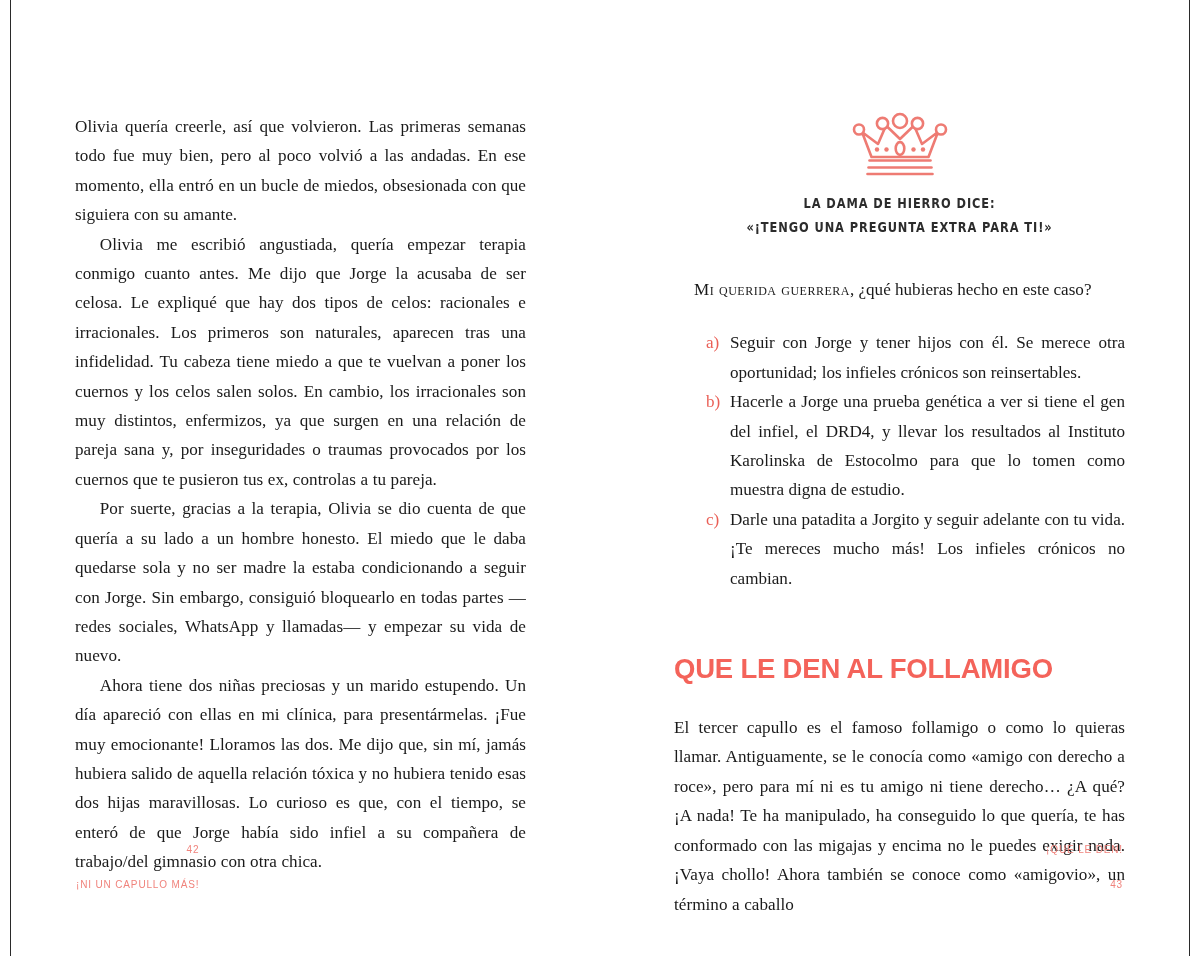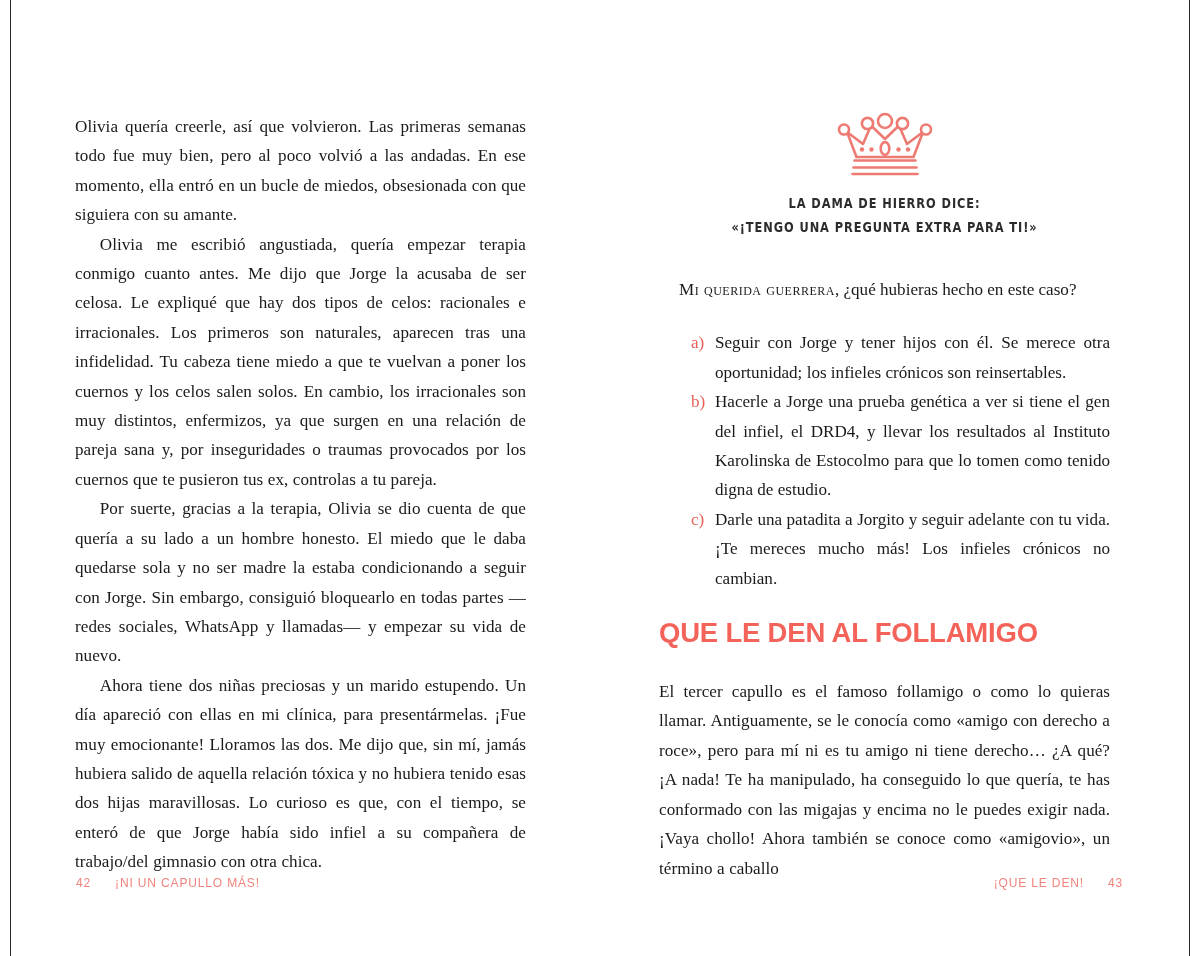--- a/index.html
+++ b/index.html
@@ -46,21 +46,21 @@
     height: 956px;
     box-sizing: border-box;
   }
   .page-body {
     position: absolute;
     top: 112px;
     width: 451px;
     height: 700px;
   }
   .page.verso .page-body { left: 75px; }
-  .page.recto .page-body { left: 59px; }
+  .page.recto .page-body { left: 74px; }
 
   
   p.body {
     margin: 0;
     font-size: 17.1px;
     line-height: 29.4px;
     text-align: justify;
     text-justify: inter-word;
     hyphens: manual;
     letter-spacing: .05px;
@@ -125,43 +125,44 @@
     top: 0;
     color: #ea5f56;
     font-size: 17.1px;
     line-height: 29.4px;
   }
 
   .after-options { margin-top: 29px; }
 
   
   h2.section {
-    margin: 24px 0 28px 0;
+    margin: 60px 0 28px 0;
     font-family: "Liberation Sans", "DejaVu Sans", sans-serif;
     font-weight: 700;
     font-size: 27.5px;
     line-height: 32px;
     letter-spacing: -.2px;
     color: #f4635a;
     text-transform: uppercase;
   }
 
   
   .folio {
     position: absolute;
     bottom: 66px;
     font-family: "Liberation Sans", "DejaVu Sans", sans-serif;
-    font-size: 12px;
+    font-size: 10px;
     letter-spacing: .85px;
     color: #f0837c;
     text-transform: uppercase;
     display: flex;
     align-items: flex-end;
     gap: 24px;
     white-space: nowrap;
+    flex-direction: column;
   }
   .page.verso .folio { left: 76px; }
   .page.recto .folio { right: 77px; }
   .folio .num { color: #f0837c; }
   .folio .title { color: #f0837c; }
 </style>
 </head>
 <body>
 
 <div class="spread">
@@ -213,21 +214,21 @@
 
         <div class="dice-head">
           <span class="l1">La dama de hierro dice:</span>
           <span class="l2">«¡Tengo una pregunta extra para ti!»</span>
         </div>
 
         <p class="question"><span class="smallcaps">Mi querida guerrera</span><span>, ¿qué hubieras hecho en este caso?</span></p>
 
         <ol class="options">
           <li><span class="marker">a)</span><span>Seguir con Jorge y tener hijos con él. Se merece otra oportunidad; los infieles crónicos son reinsertables.</span></li>
-          <li><span class="marker">b)</span><span>Hacerle a Jorge una prueba genética a ver si tiene el gen del infiel, el DRD4, y llevar los resultados al Instituto Karolinska de Estocolmo para que lo tomen como tenido digna de estudio.</span></li>
+          <li><span class="marker">b)</span><span>Hacerle a Jorge una prueba genética a ver si tiene el gen del infiel, el DRD4, y llevar los resultados al Instituto Karolinska de Estocolmo para que lo tomen como muestra digna de estudio.</span></li>
           <li><span class="marker">c)</span><span>Darle  una patadita a Jorgito y seguir adelante con tu vida. ¡Te mereces mucho más! Los infieles crónicos no cambian.</span></li>
         </ol>
 
 
         <h2 class="section">Que le den al follamigo</h2>
 
         <p class="body flush">El tercer capullo es el famoso follamigo o como lo quieras llamar. Antiguamente, se le conocía como «amigo con derecho a roce», pero para mí ni es tu amigo ni tiene derecho… ¿A qué? ¡A nada! Te ha manipulado, ha conseguido lo que quería, te has conformado con las migajas y encima no le puedes exigir nada. ¡Vaya chollo! Ahora también se conoce como «amigovio», un término a caballo</p>
       </div>
 
       <div class="folio">

